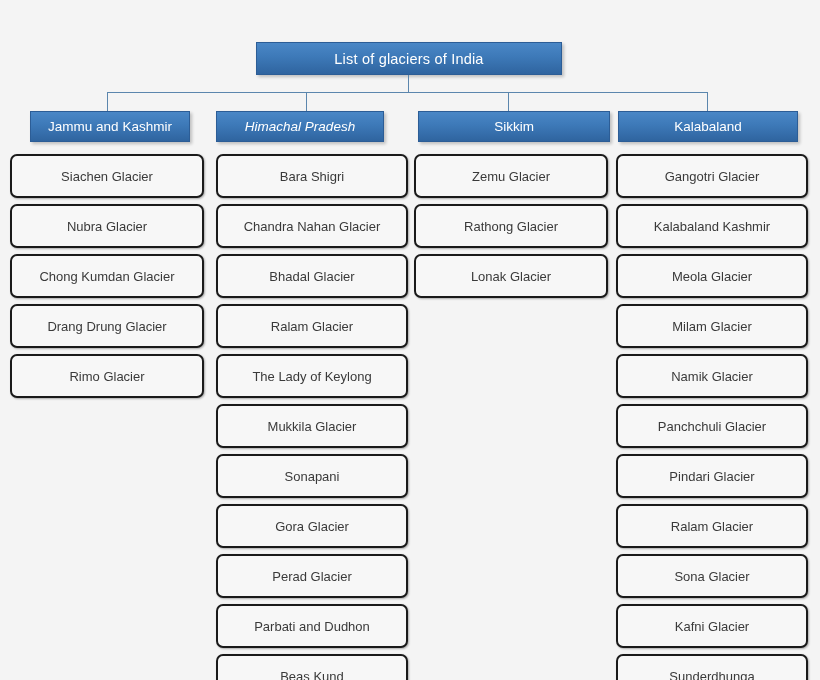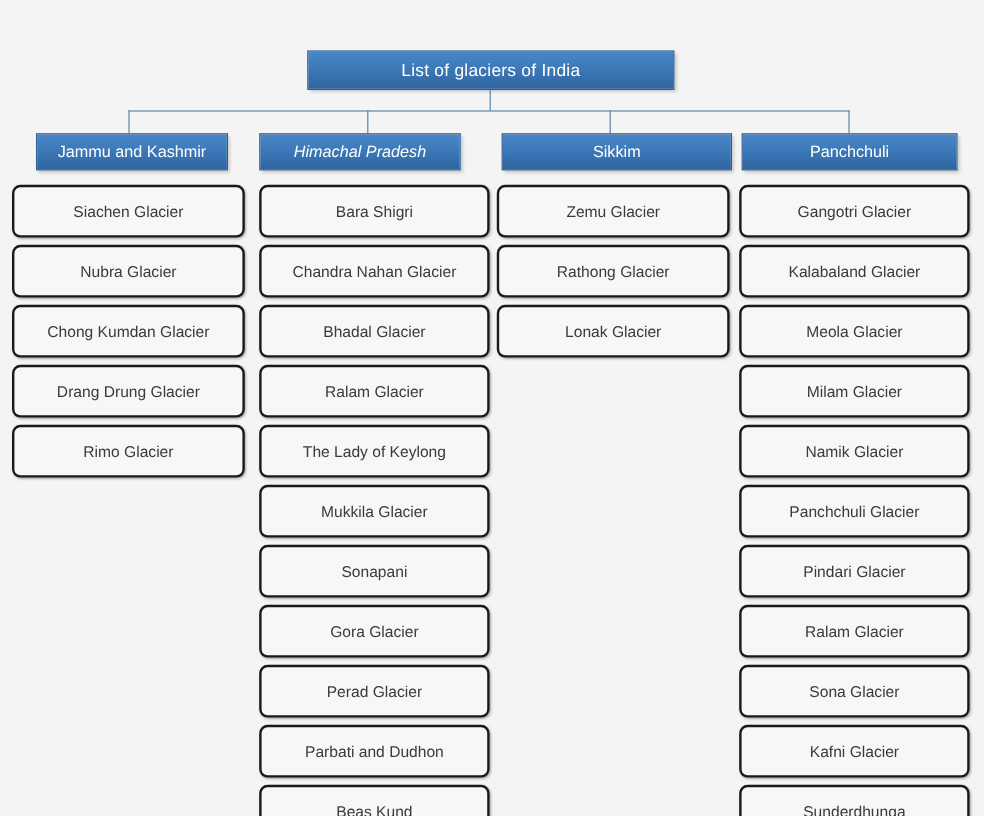--- a/index.html
+++ b/index.html
@@ -114,21 +114,21 @@
   <div id="connector-drops">
       <div class="conn conn-v-drop" style="left: 107px;"></div>
       <div class="conn conn-v-drop" style="left: 306px;"></div>
       <div class="conn conn-v-drop" style="left: 508px;"></div>
       <div class="conn conn-v-drop" style="left: 707px;"></div>
     </div>
   <div id="state-headers">
       <div class="state-header" style="left: 16px; width: 160px; margin-left: 14px;">Jammu and Kashmir</div>
       <div class="state-header" style="left: 216px; width: 168px; font-style: italic;">Himachal Pradesh</div>
       <div class="state-header" style="left: 418px; width: 192px;">Sikkim</div>
-      <div class="state-header" style="left: 618px; width: 180px;">Panchchuli</div>
+      <div class="state-header" style="left: 618px; width: 180px;">Kalabaland</div>
     </div>
   <div id="columns">
       <div class="column" style="left: 10px; width: 194px;">
         <div class="item-box">Siachen Glacier</div>
         <div class="item-box">Nubra Glacier</div>
         <div class="item-box">Chong Kumdan Glacier</div>
         <div class="item-box">Drang Drung Glacier</div>
         <div class="item-box">Rimo Glacier</div>
       </div>
       <div class="column" style="left: 216px; width: 192px;">
@@ -145,21 +145,21 @@
         <div class="item-box">Beas Kund</div>
         <div class="item-box">Miyar Glacier</div>
       </div>
       <div class="column" style="left: 414px; width: 194px;">
         <div class="item-box">Zemu Glacier</div>
         <div class="item-box">Rathong Glacier</div>
         <div class="item-box">Lonak Glacier</div>
       </div>
       <div class="column" style="left: 616px; width: 192px;">
         <div class="item-box">Gangotri Glacier</div>
-        <div class="item-box">Kalabaland Glacier</div>
+        <div class="item-box">Kalabaland Kashmir</div>
         <div class="item-box">Meola Glacier</div>
         <div class="item-box">Milam Glacier</div>
         <div class="item-box">Namik Glacier</div>
         <div class="item-box">Panchchuli Glacier</div>
         <div class="item-box">Pindari Glacier</div>
         <div class="item-box">Ralam Glacier</div>
         <div class="item-box">Sona Glacier</div>
         <div class="item-box">Kafni Glacier</div>
         <div class="item-box">Sunderdhunga</div>
         <div class="item-box">Jaundha</div>

